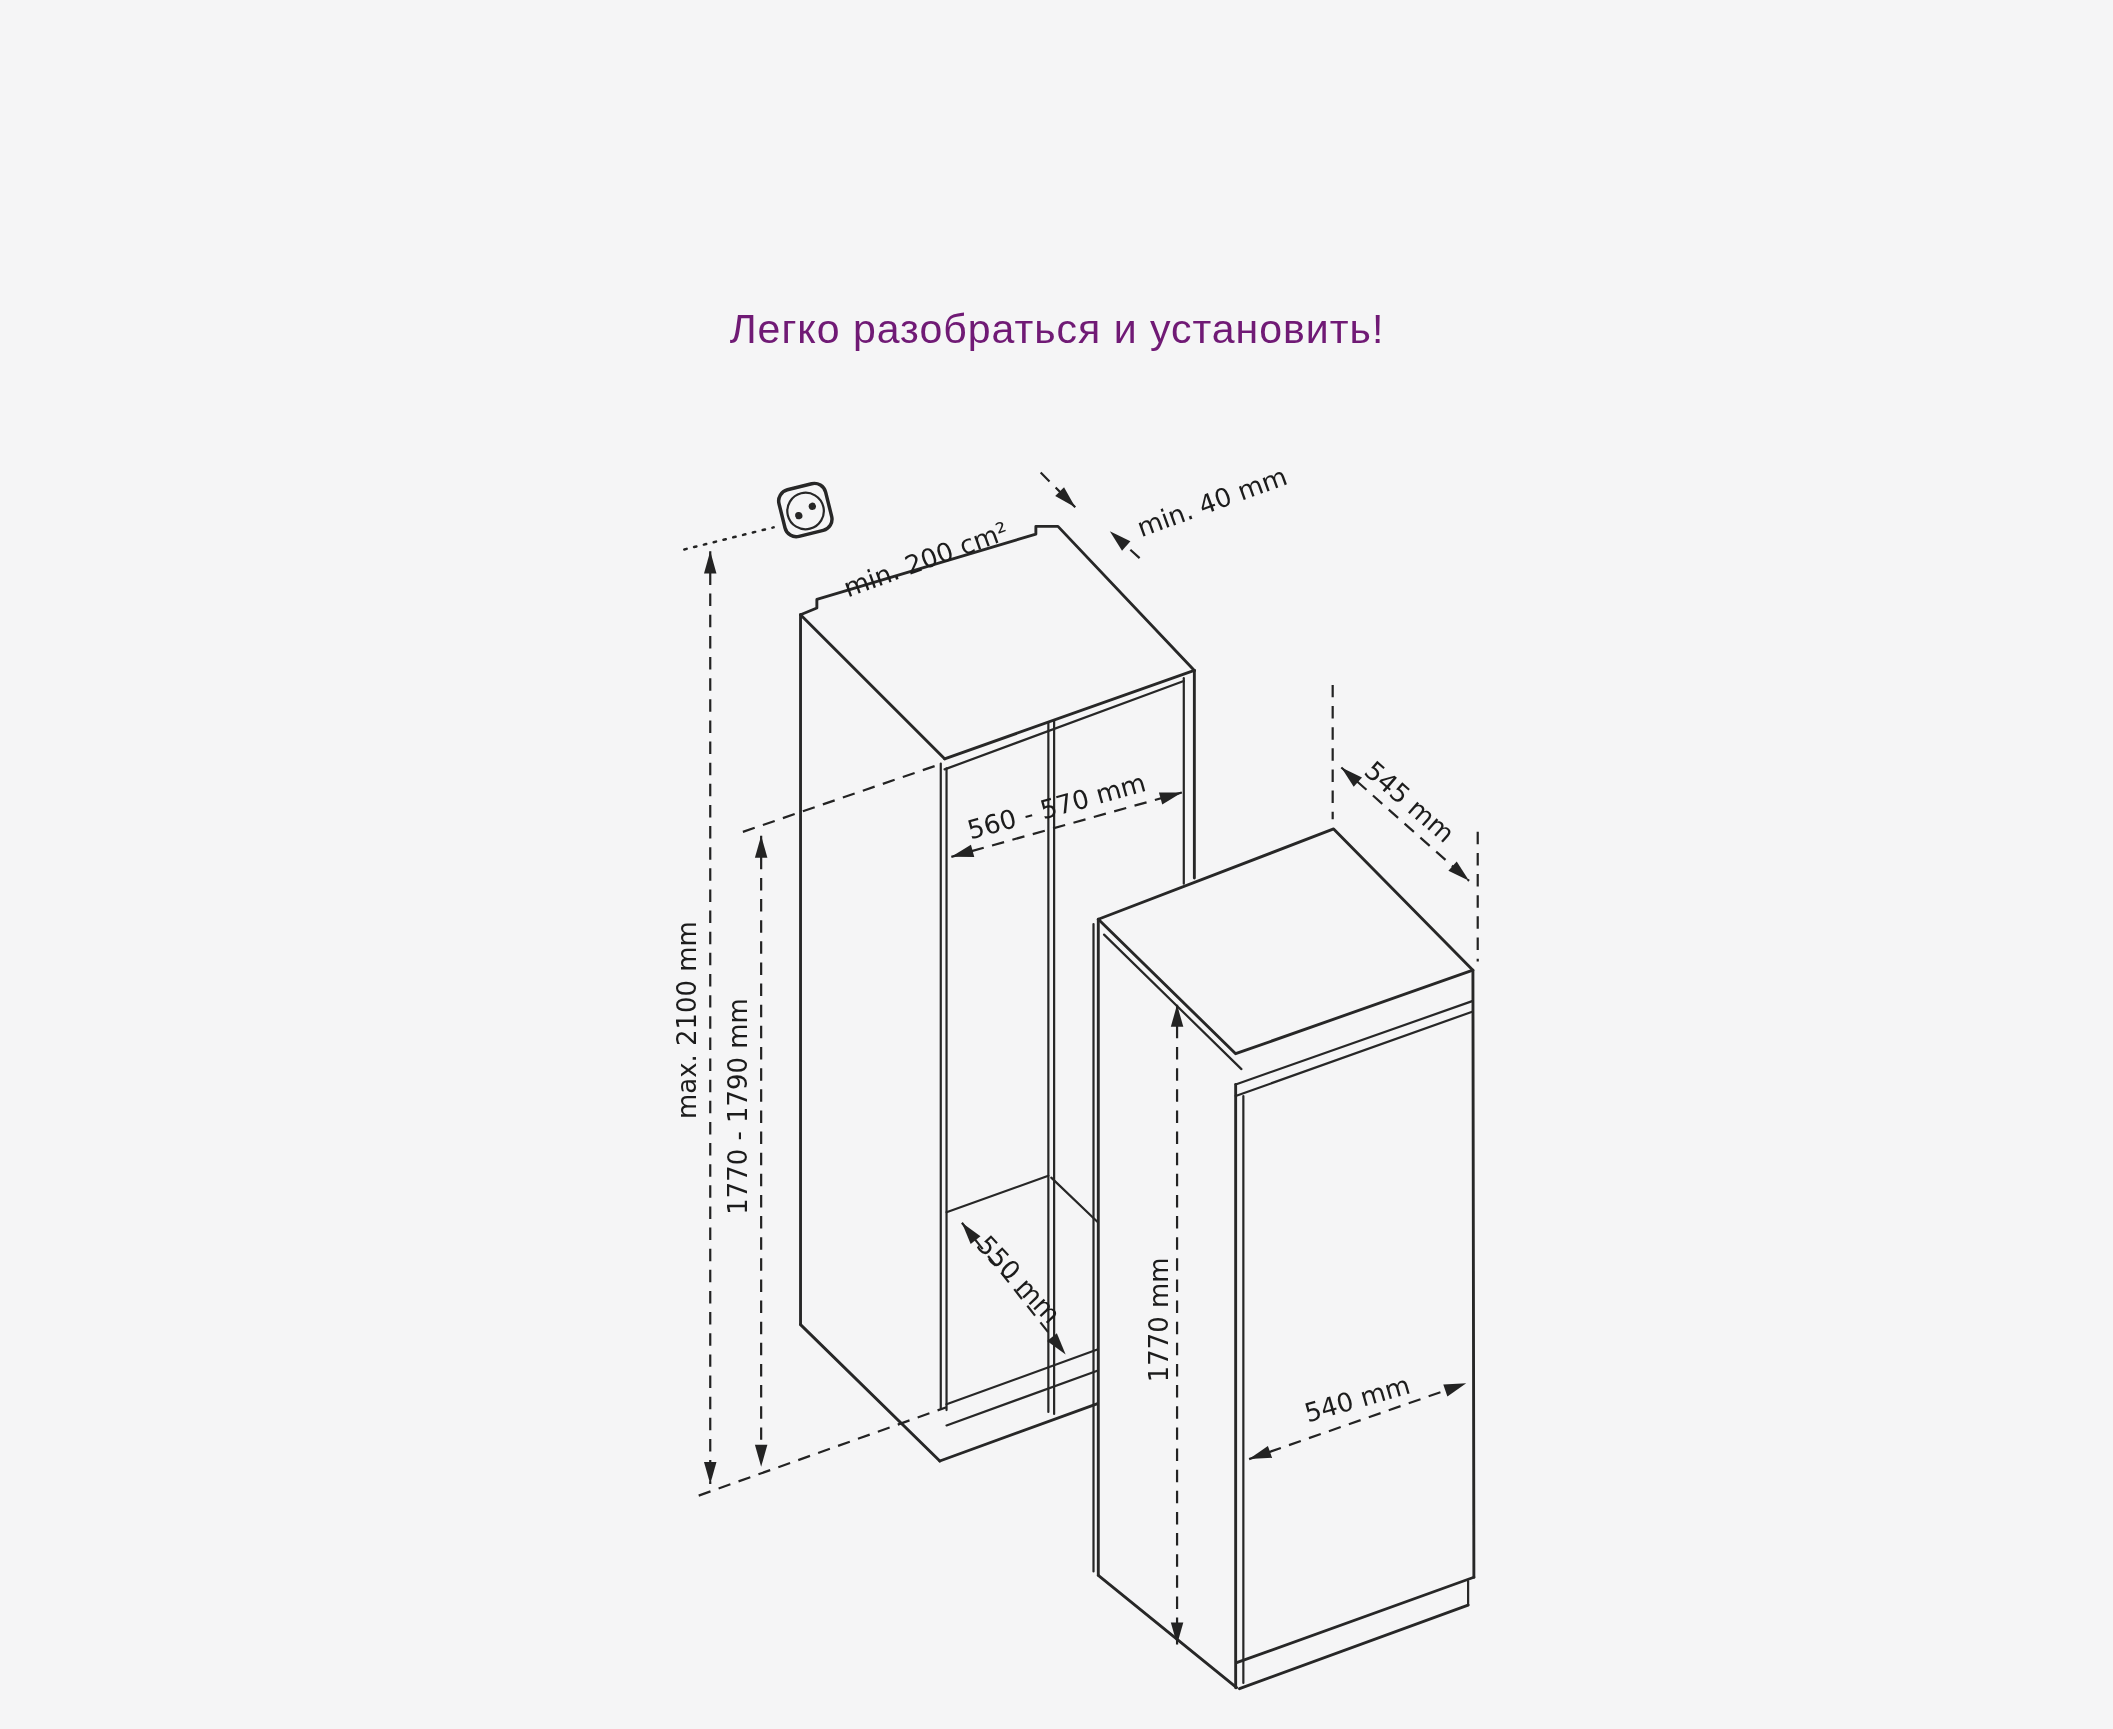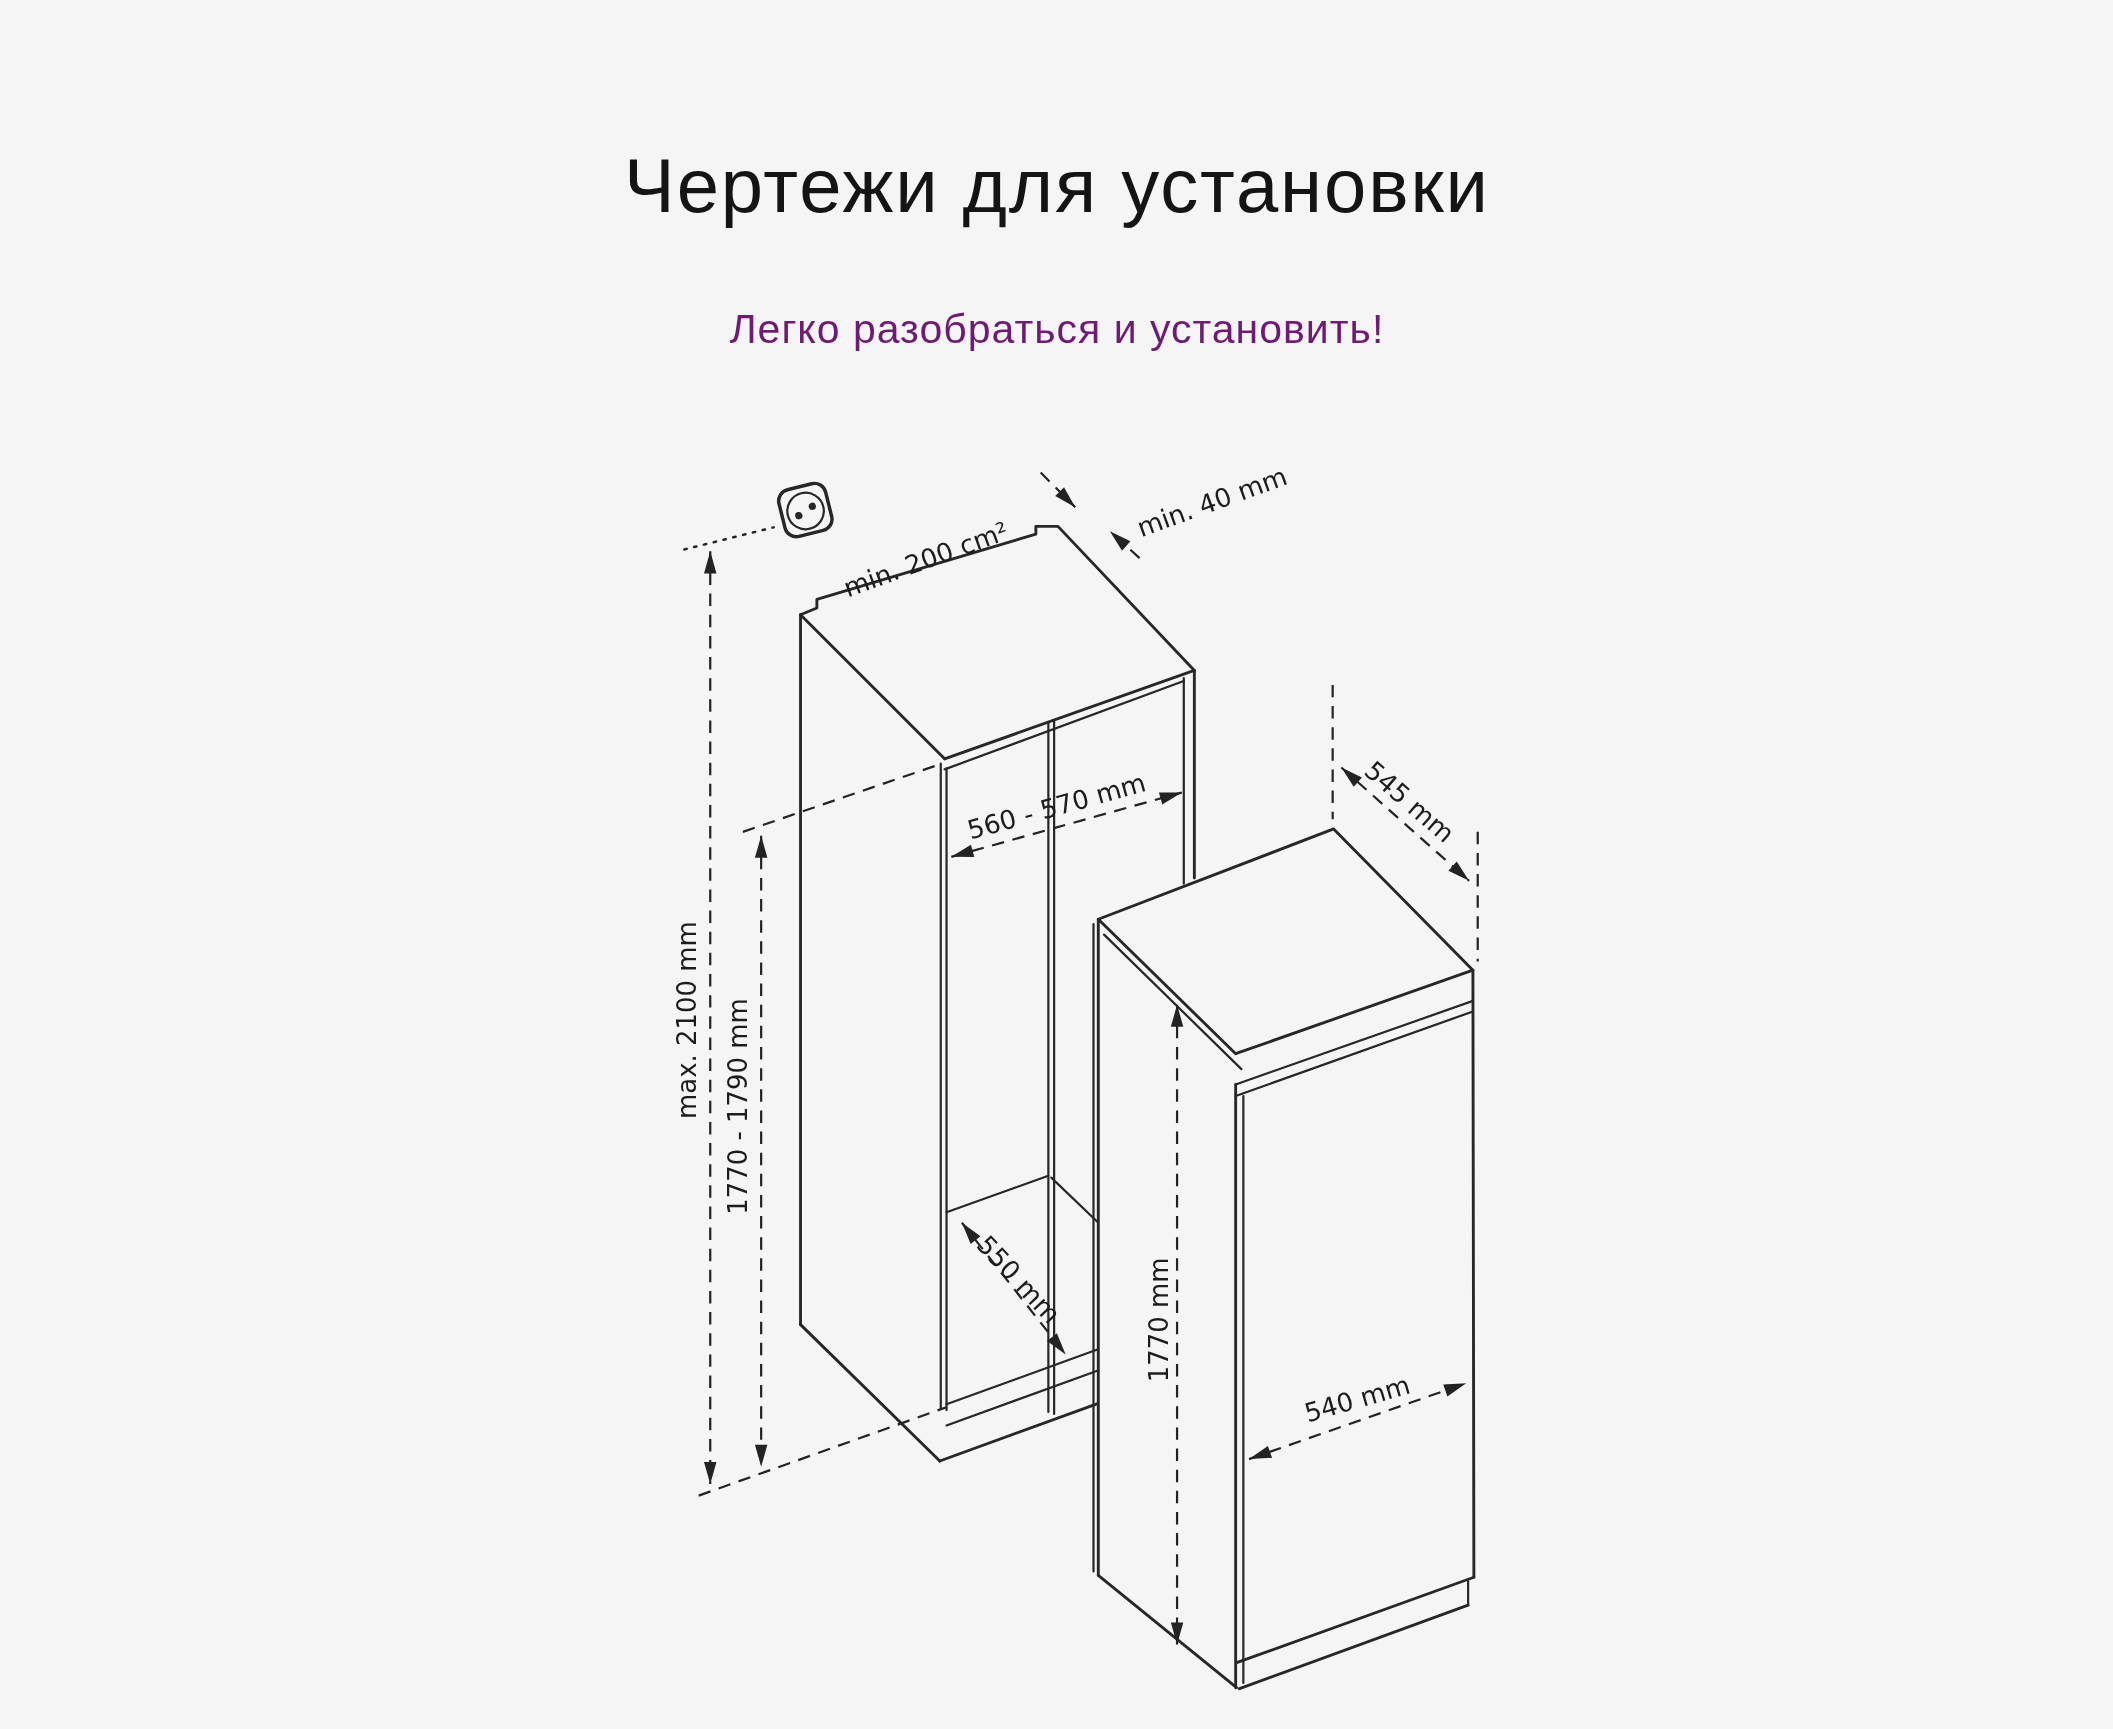--- a/index.html
+++ b/index.html
@@ -23,21 +23,20 @@
   .dash{fill:none;stroke:#232323;stroke-width:2.3;stroke-dasharray:13 9;stroke-linecap:butt;}
   .dot{fill:none;stroke:#232323;stroke-width:2.6;stroke-dasharray:2.5 8;stroke-linecap:round;}
   .lbl{font-family:"DejaVu Sans",sans-serif;font-size:27px;fill:#1c1c1c;}
   .fillbg{fill:#f5f5f6;stroke:none;}
 </style>
 </head>
 <body>
 
 <div class="page">
 
-  <div class="page-title">Чертежи для установки</div>
   <div class="page-subtitle">Легко разобраться и установить!</div>
 
   <svg width="2114" height="1729" viewBox="0 0 2200 1800">
     <defs>
       <marker id="ah" markerUnits="userSpaceOnUse" markerWidth="28" markerHeight="20" refX="25" refY="9" orient="auto-start-reverse">
         <path d="M25,9 L2,2.5 L2,15.5 Z" fill="#232323"></path>
       </marker>
     </defs>
 
     <g>

